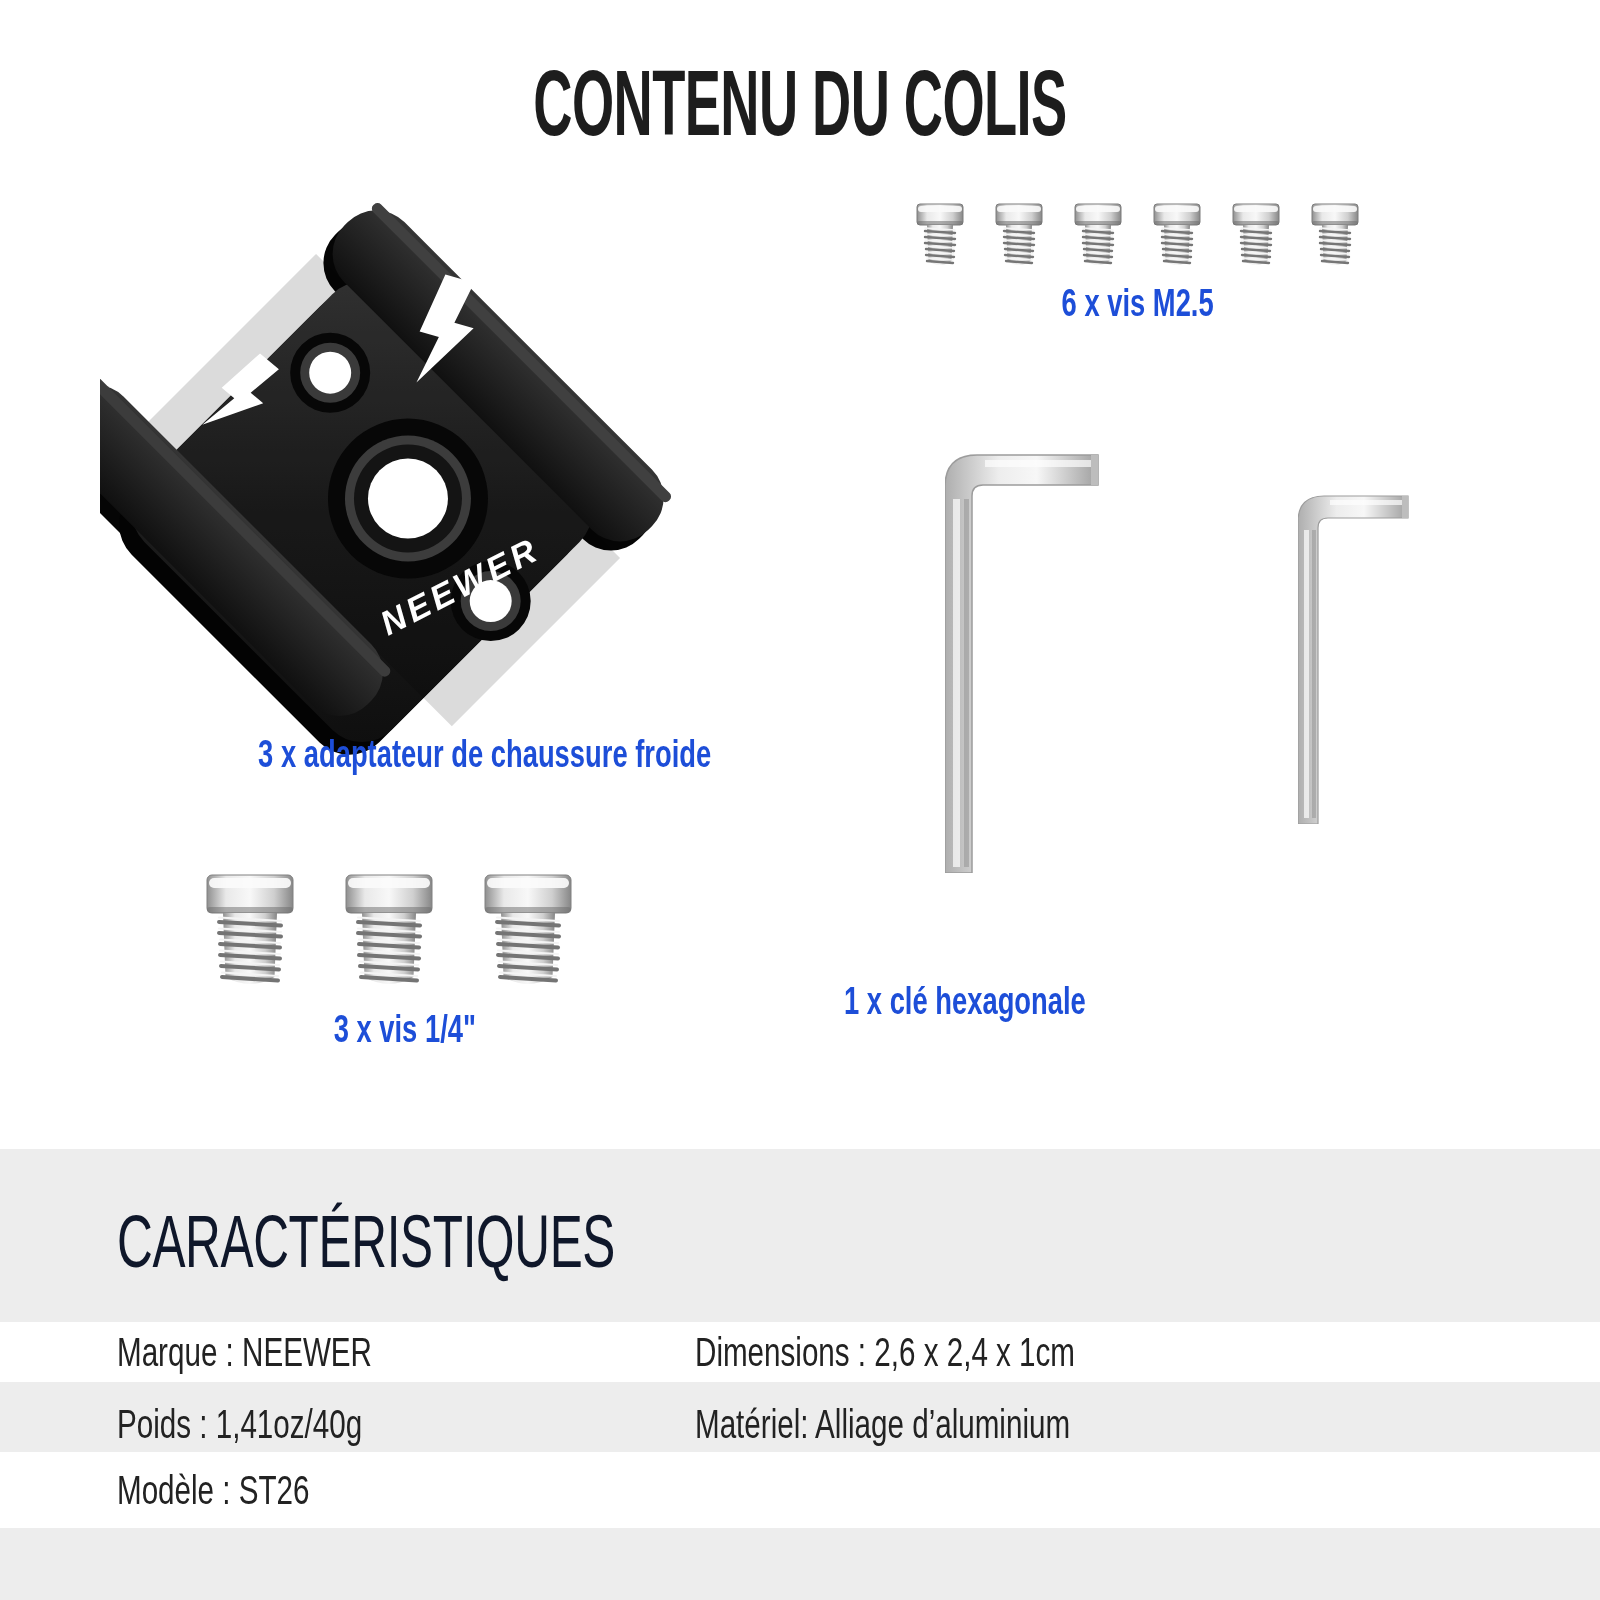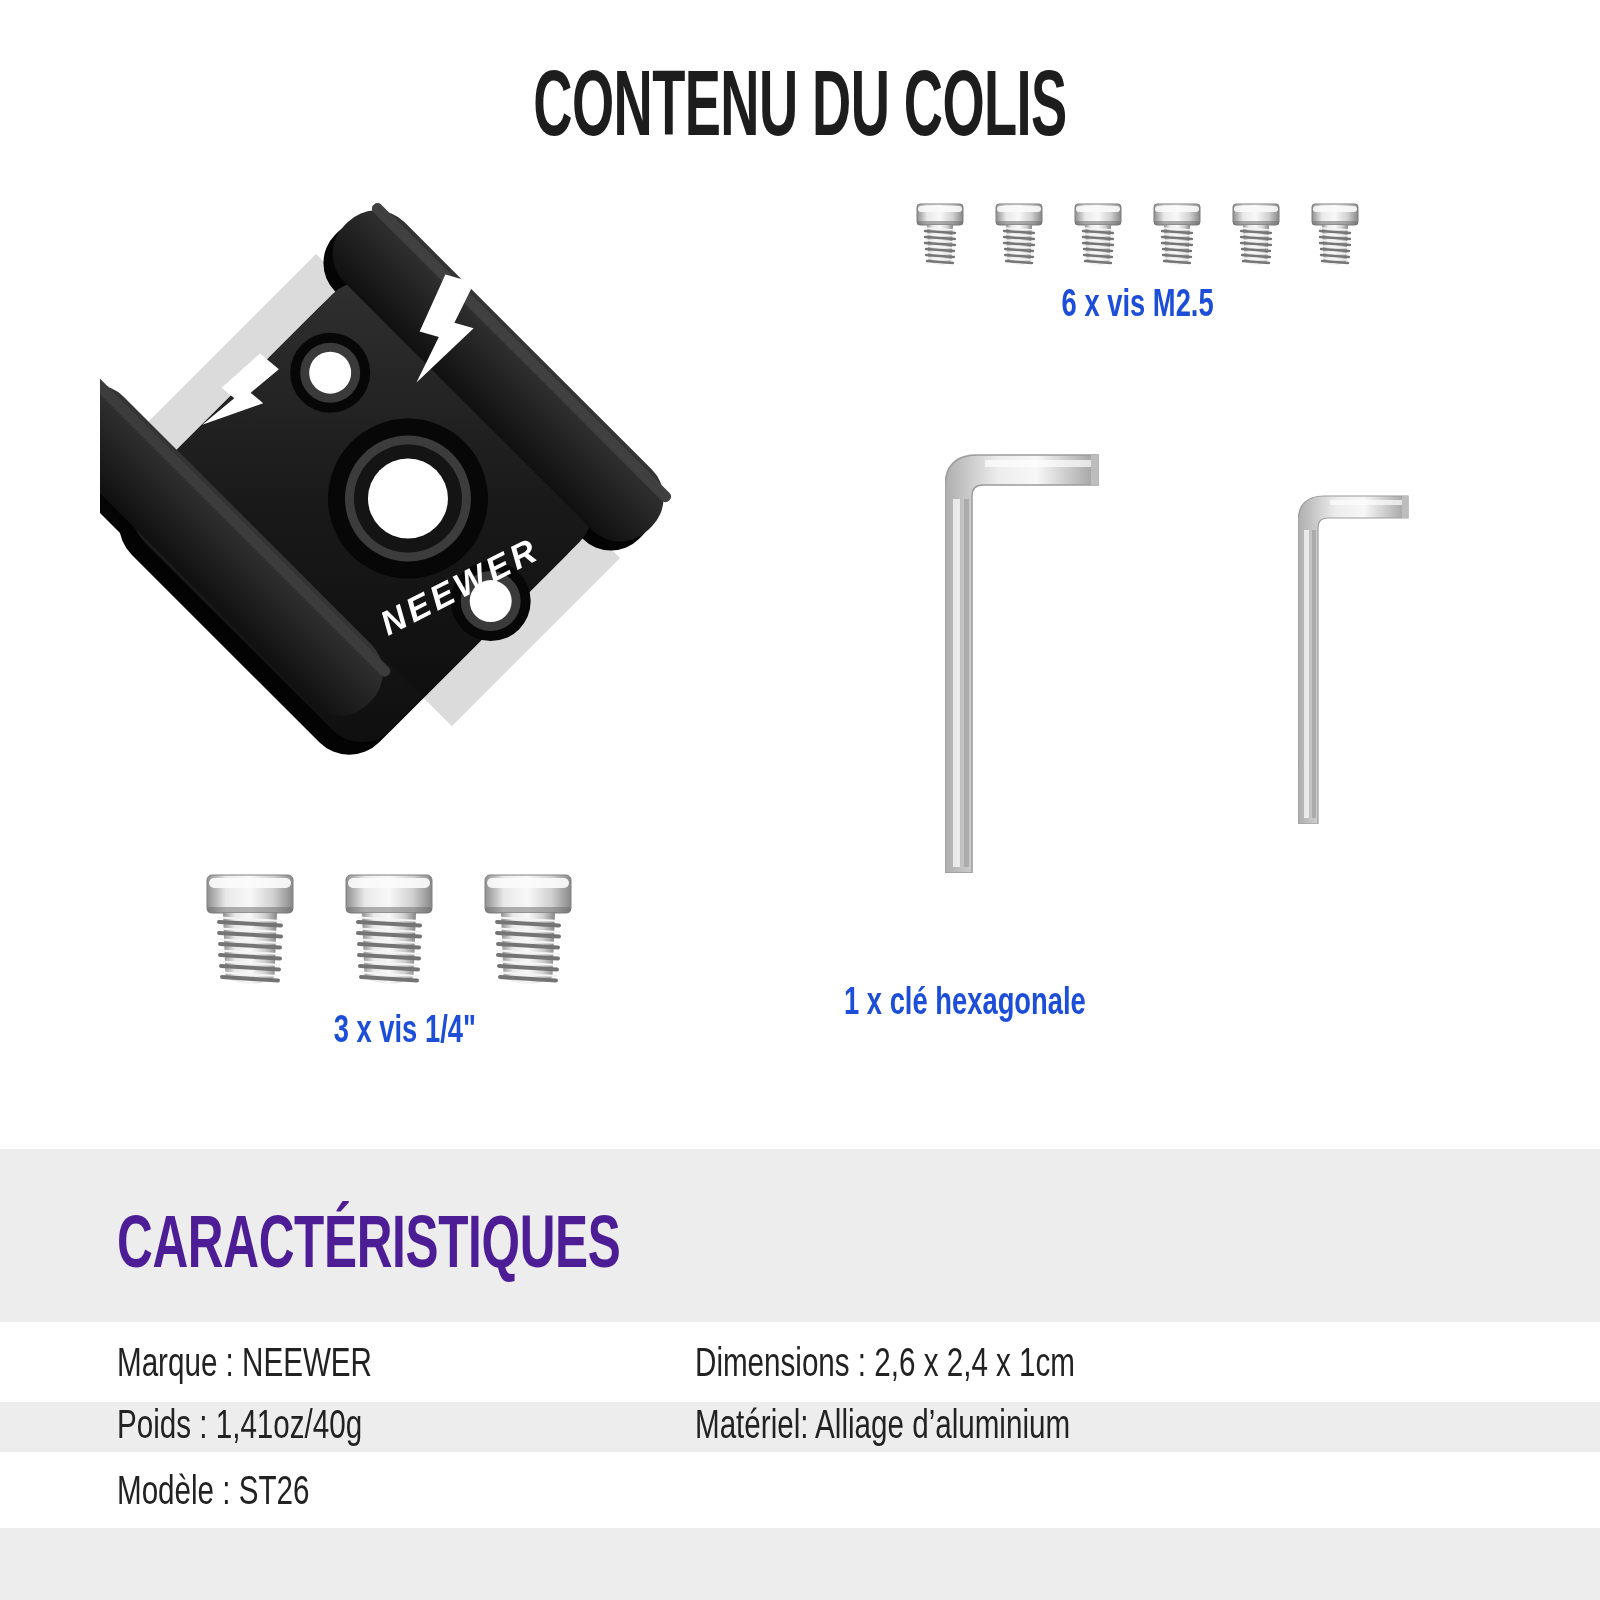--- a/index.html
+++ b/index.html
@@ -7,22 +7,22 @@
         font-family:"Liberation Sans",sans-serif;color:#1f1f1f;}
   
   .cx{display:inline-block;white-space:nowrap;transform:scaleX(0.72);transform-origin:center center;}
   .cxl{display:inline-block;white-space:nowrap;transform:scaleX(0.74);transform-origin:left center;}
   .title{position:absolute;top:57px;left:0;width:1600px;text-align:center;
          font-size:92px;font-weight:bold;line-height:1;color:#1d1d1d;letter-spacing:-1px;}
   .title .cx{transform:scaleX(0.59);}
   .cap{position:absolute;font-size:38px;font-weight:bold;color:#1d4ed8;text-align:center;line-height:34px;}
   .cap.single{line-height:38px;}
   .specs-section{position:absolute;left:0;top:1149px;width:1600px;height:451px;background:#ededed;}
-  .specs-heading{position:absolute;left:117px;top:1204px;font-size:75px;font-weight:bold;
-                 line-height:1;color:#4c1d95;letter-spacing:-0.5px;}
+  .specs-heading{position:absolute;left:117px;top:1204px;font-size:75px;font-weight:normal;
+                 line-height:1;color:#0f172a;letter-spacing:-0.5px;}
   .specs-heading .cx{transform:scaleX(0.66);transform-origin:left center;}
   .spec-row{position:absolute;left:0;width:1600px;}
   .spec-row.stripe{background:#ffffff;}
   .spec-cell{position:absolute;top:50%;transform:translateY(-50%);font-size:40px;color:#222;}
   .spec-cell.l{left:117px;}
   .spec-cell.r{left:695px;}
   svg{display:block;}
   .abs{position:absolute;}
   .row-screws{position:absolute;display:flex;}
 </style>
@@ -132,20 +132,23 @@
         <circle cx="154" cy="-28" r="40" fill="#070707"></circle>
         <circle cx="154" cy="-28" r="30" fill="#3a3a3a"></circle>
         <circle cx="154" cy="-28" r="21" fill="#ffffff"></circle>
       </g>
     </g>
     <use href="#bolt" transform="translate(150,155) rotate(40) scale(0.82)" fill="#ffffff"></use>
     <use href="#bolt" transform="translate(330,80) rotate(16)" fill="#ffffff"></use>
     <text transform="translate(288,446) rotate(-27)" font-size="34" font-weight="bold" font-style="italic" letter-spacing="4" fill="#ffffff" font-family="Liberation Sans, sans-serif">NEEWER</text>
   </svg>
 
+  <div class="cap single" style="left:170px;top:735px;width:500px">
+    <span class="cx">3 x adaptateur de chaussure froide</span>
+  </div>
 
   <div class="row-screws" style="left:916px;top:203px;gap:31px">
     <svg width="48" height="68" viewBox="0 0 48 68">
         <use href="#screw-s"></use>
       </svg>
     <svg width="48" height="68" viewBox="0 0 48 68">
         <use href="#screw-s"></use>
       </svg>
     <svg width="48" height="68" viewBox="0 0 48 68">
         <use href="#screw-s"></use>
@@ -197,21 +200,21 @@
 
   <div class="cap" style="left:765px;top:984px;width:400px">
     <div><span class="cx">1 x clé hexagonale</span></div>
   </div>
 
   <div class="specs-section"></div>
   <div class="specs-heading">
     <span class="cx">CARACTÉRISTIQUES</span>
   </div>
 
-  <div class="spec-row stripe" style="top:1322px;height:80px">
+  <div class="spec-row stripe" style="top:1322px;height:60px">
     <div class="spec-cell l">
       <span class="cxl">Marque : NEEWER</span>
     </div>
     <div class="spec-cell r">
       <span class="cxl">Dimensions : 2,6 x 2,4 x 1cm</span>
     </div>
   </div>
 
   <div class="spec-row" style="top:1398px;height:52px">
     <div class="spec-cell l">

